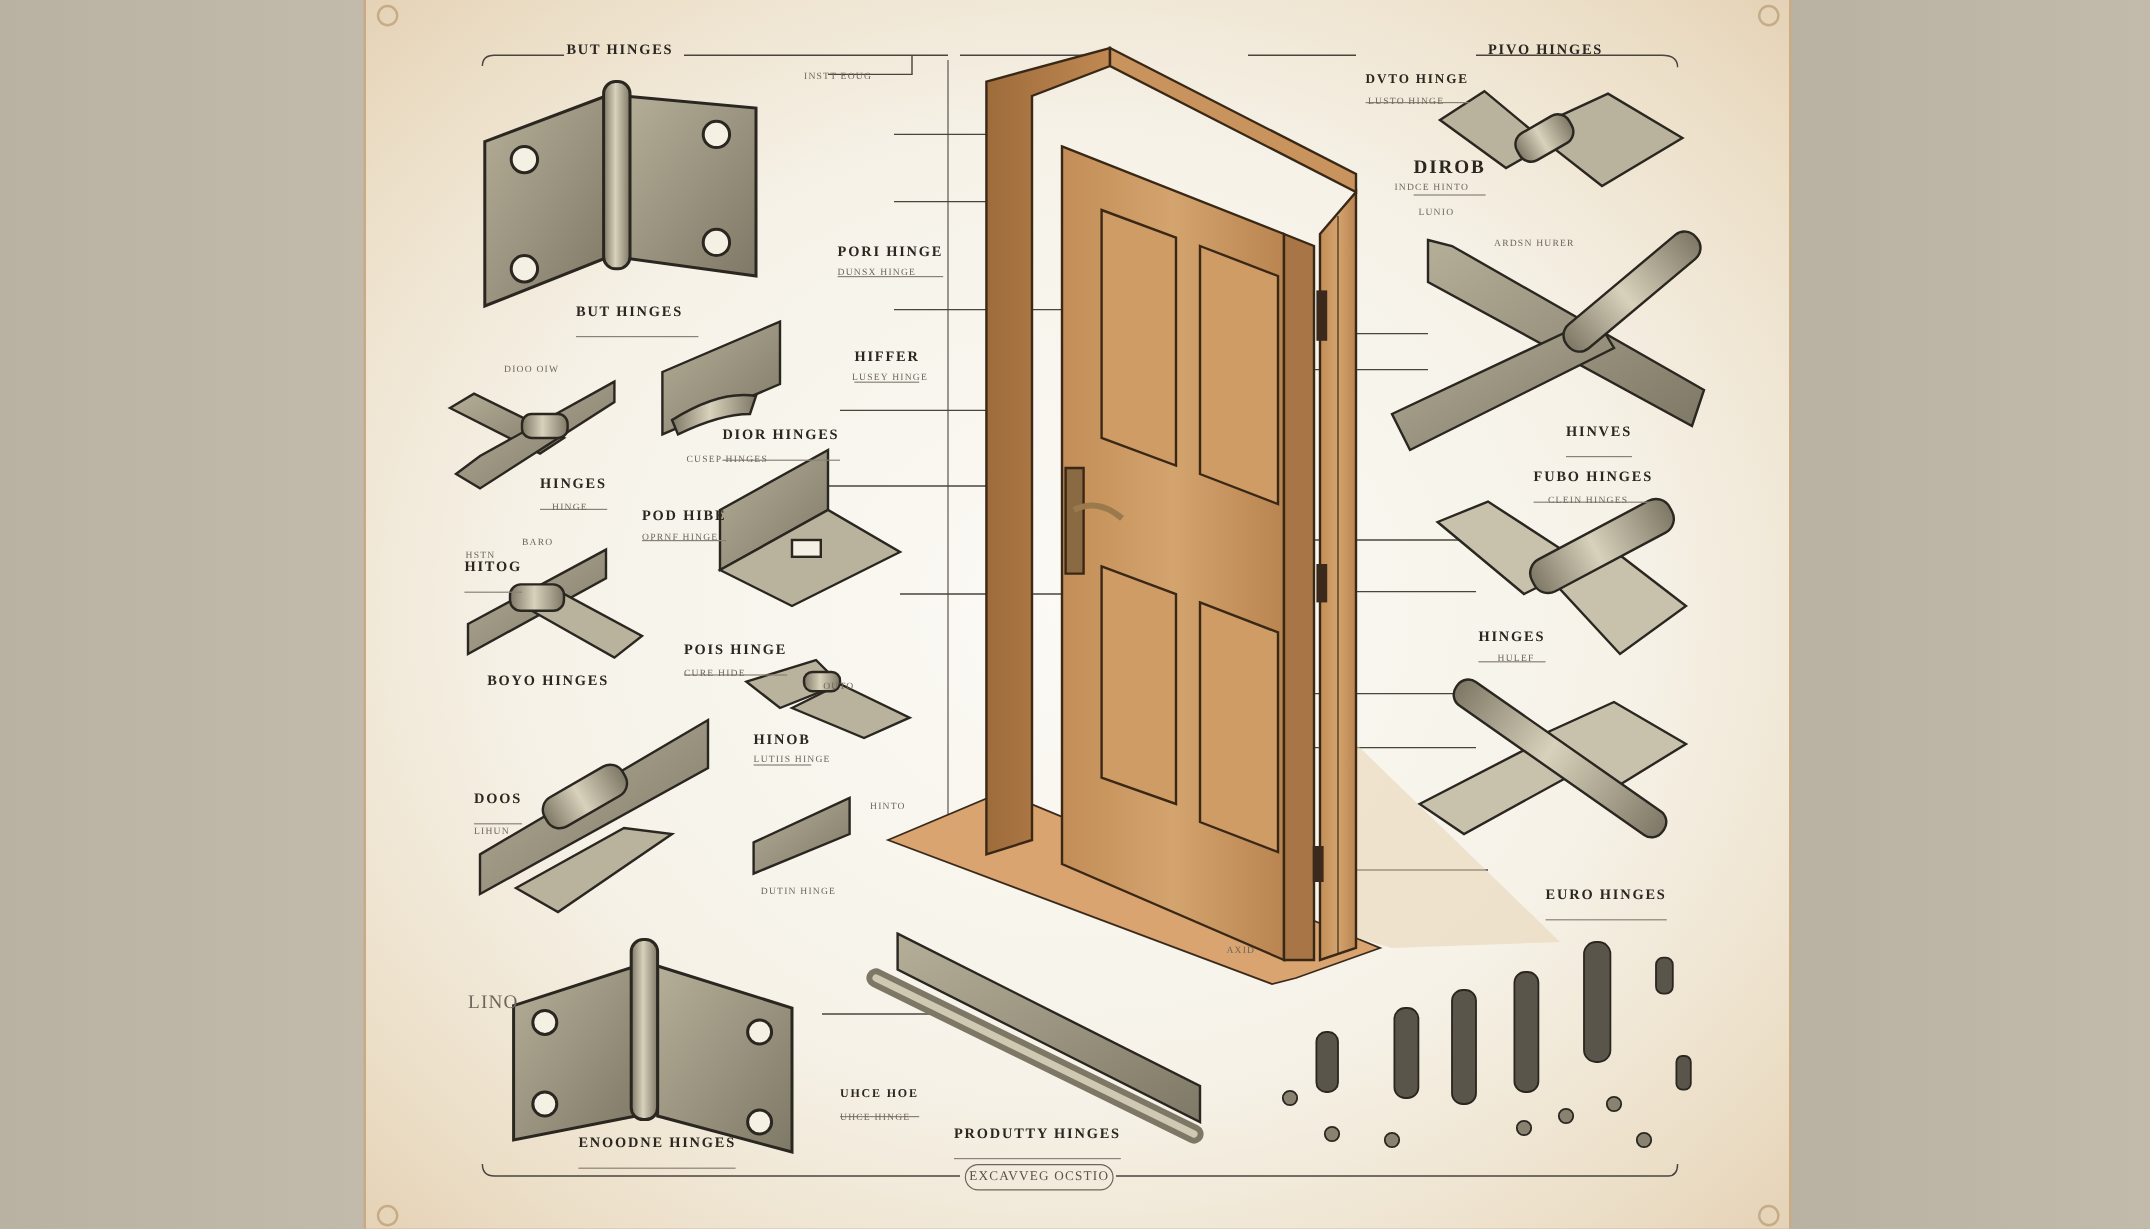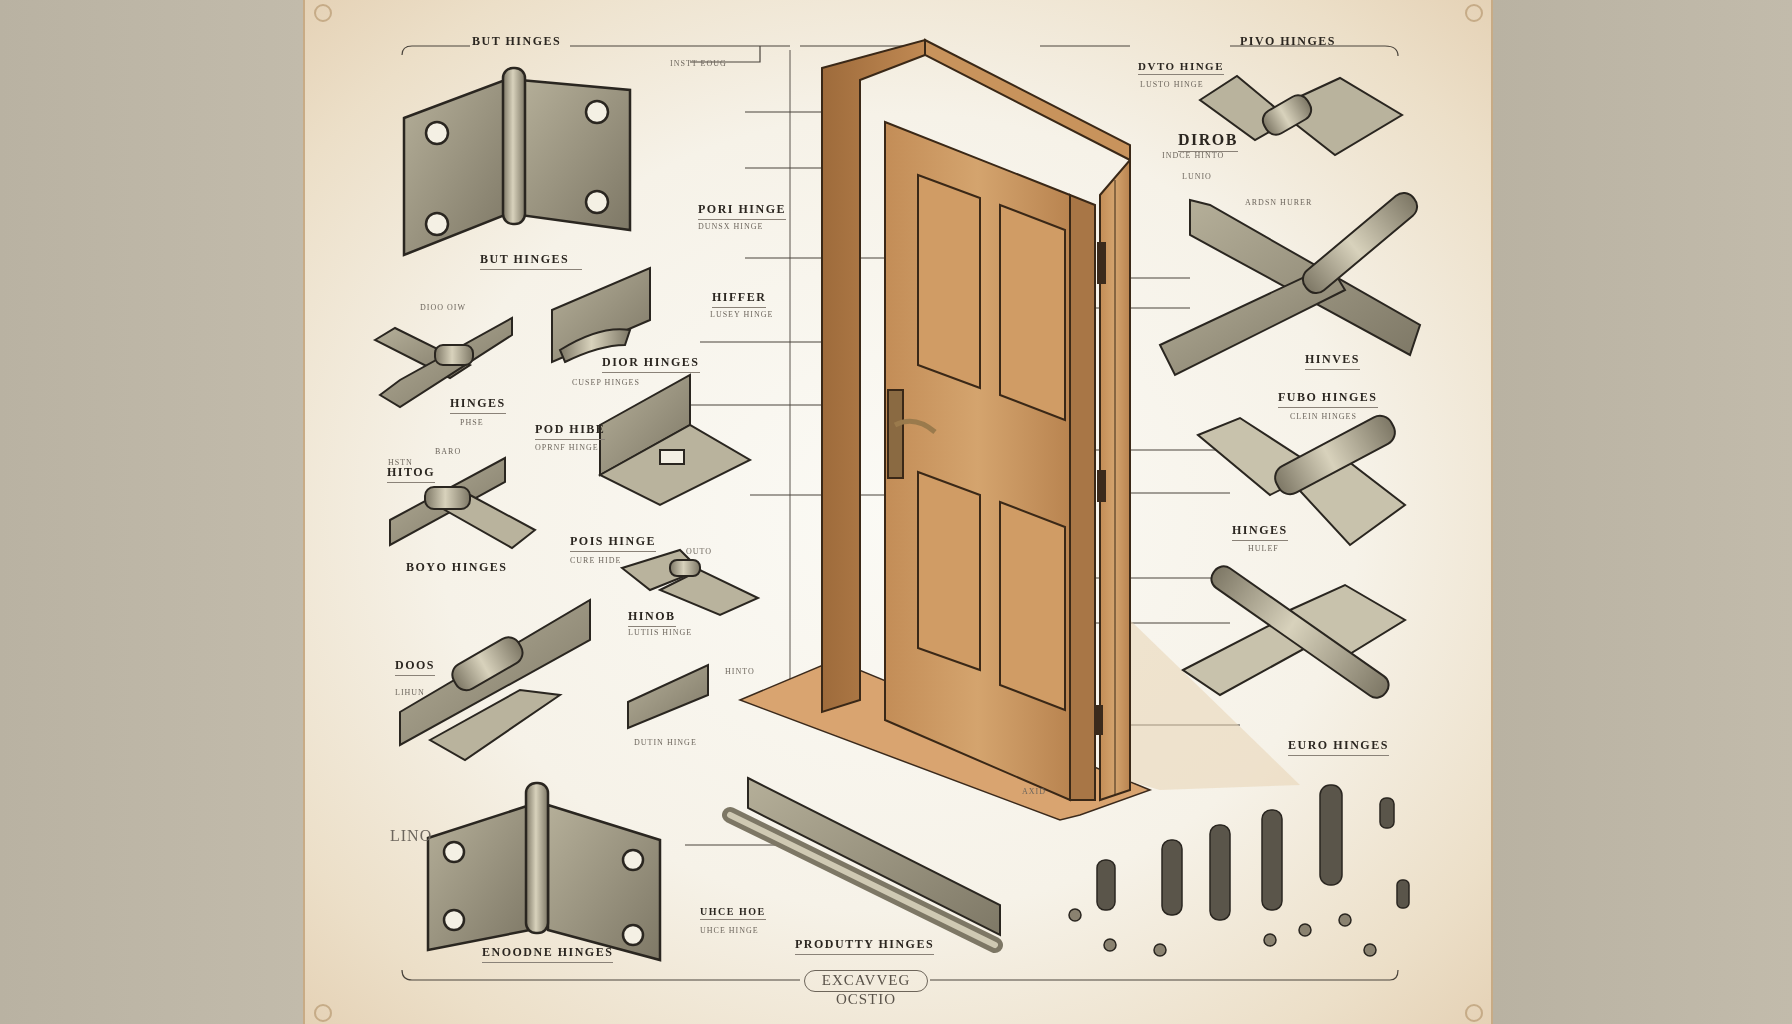--- a/index.html
+++ b/index.html
@@ -6,24 +6,24 @@
   html, body { width: 1792px; height: 1024px; overflow: hidden; }
   body { background: #bdb6a6; font-family: "Liberation Sans", sans-serif; position: relative; }
   .wall { position: absolute; top: 0; height: 1024px; background: linear-gradient(90deg,#b9b2a2,#c2bbab); }
   .poster { position: absolute; left: 303px; top: 0; width: 1190px; height: 1024px;
     background: radial-gradient(ellipse at 50% 50%, #fbfaf5 0%, #f6f2e8 55%, #ecdfc8 85%, #e5d2b6 100%);
     border-left: 2px solid #c8ab85; border-right: 2px solid #c8ab85; }
   .pin { position: absolute; width: 18px; height: 18px; border: 2px solid #b89a72; border-radius: 50%; opacity: .7; }
   svg.art { position: absolute; left: 0; top: 0; }
   .lbl { position: absolute; font-weight: bold; color: #2b2620; letter-spacing: 1.5px; font-size: 12px; white-space: nowrap;
     font-family: Liberation Serif, serif; }
-  .lbl.u { border-bottom: 1px solid #8a8278; padding-bottom: 2px; }
+  .lbl.u { border-bottom: 1px solid #8a8278; padding-bottom: 13px; }
   .sub { position: absolute; font-size: 8px; color: #6d665d; letter-spacing: 1px; white-space: nowrap; font-family: "Liberation Serif", serif; }
   .bottom-badge { position: absolute; left: 804px; top: 970px; width: 124px; height: 22px; border: 1.5px solid #6d655a; border-radius: 12px;
-    font-size: 15px; color: #5a534a; text-align: center; line-height: 19px; letter-spacing: 1px; font-family: "Liberation Serif", serif; }
+    font-size: 11px; color: #5a534a; text-align: center; line-height: 19px; letter-spacing: 1px; font-family: "Liberation Serif", serif; }
 </style>
 </head>
 <body>
 
 <div class="wall" style="left:0;width:303px"></div>
 <div class="wall" style="left:1493px;width:299px"></div>
 
 <div class="poster">
   <div class="pin" style="left:9px;top:4px"></div>
   <div class="pin" style="left:1160px;top:4px"></div>
@@ -218,32 +218,32 @@
 <div class="sub" style="left:698px;top:222px">DUNSX HINGE</div>
 
 <div class="lbl u" style="left:712px;top:290px">HIFFER</div>
 <div class="sub" style="left:710px;top:310px">LUSEY HINGE</div>
 
 <div class="lbl u" style="left:602px;top:355px">DIOR HINGES</div>
 <div class="sub" style="left:572px;top:378px">CUSEP HINGES</div>
 
 <div class="sub" style="left:420px;top:303px">DIOO OIW</div>
 <div class="lbl u" style="left:450px;top:396px">HINGES</div>
-<div class="sub" style="left:460px;top:418px">PHSE</div>
+<div class="sub" style="left:460px;top:418px">HINGE</div>
 
 <div class="lbl u" style="left:535px;top:422px">POD HIBE</div>
 <div class="sub" style="left:535px;top:443px">OPRNF HINGE</div>
 
 <div class="sub" style="left:435px;top:447px">BARO</div>
 <div class="lbl u" style="left:387px;top:465px">HITOG</div>
 <div class="sub" style="left:388px;top:458px">HSTN</div>
 
 <div class="lbl" style="left:406px;top:560px">BOYO HINGES</div>
 
-<div class="sub" style="left:686px;top:547px">OUTO</div>
+<div class="sub" style="left:686px;top:567px">OUTO</div>
 <div class="lbl u" style="left:570px;top:534px">POIS HINGE</div>
 <div class="sub" style="left:570px;top:556px">CURE HIDE</div>
 
 <div class="lbl u" style="left:628px;top:609px">HINOB</div>
 <div class="sub" style="left:628px;top:628px">LUTIIS HINGE</div>
 
 <div class="lbl u" style="left:395px;top:658px">DOOS</div>
 <div class="sub" style="left:395px;top:688px">LIHUN</div>
 
 <div class="sub" style="left:725px;top:667px">HINTO</div>

